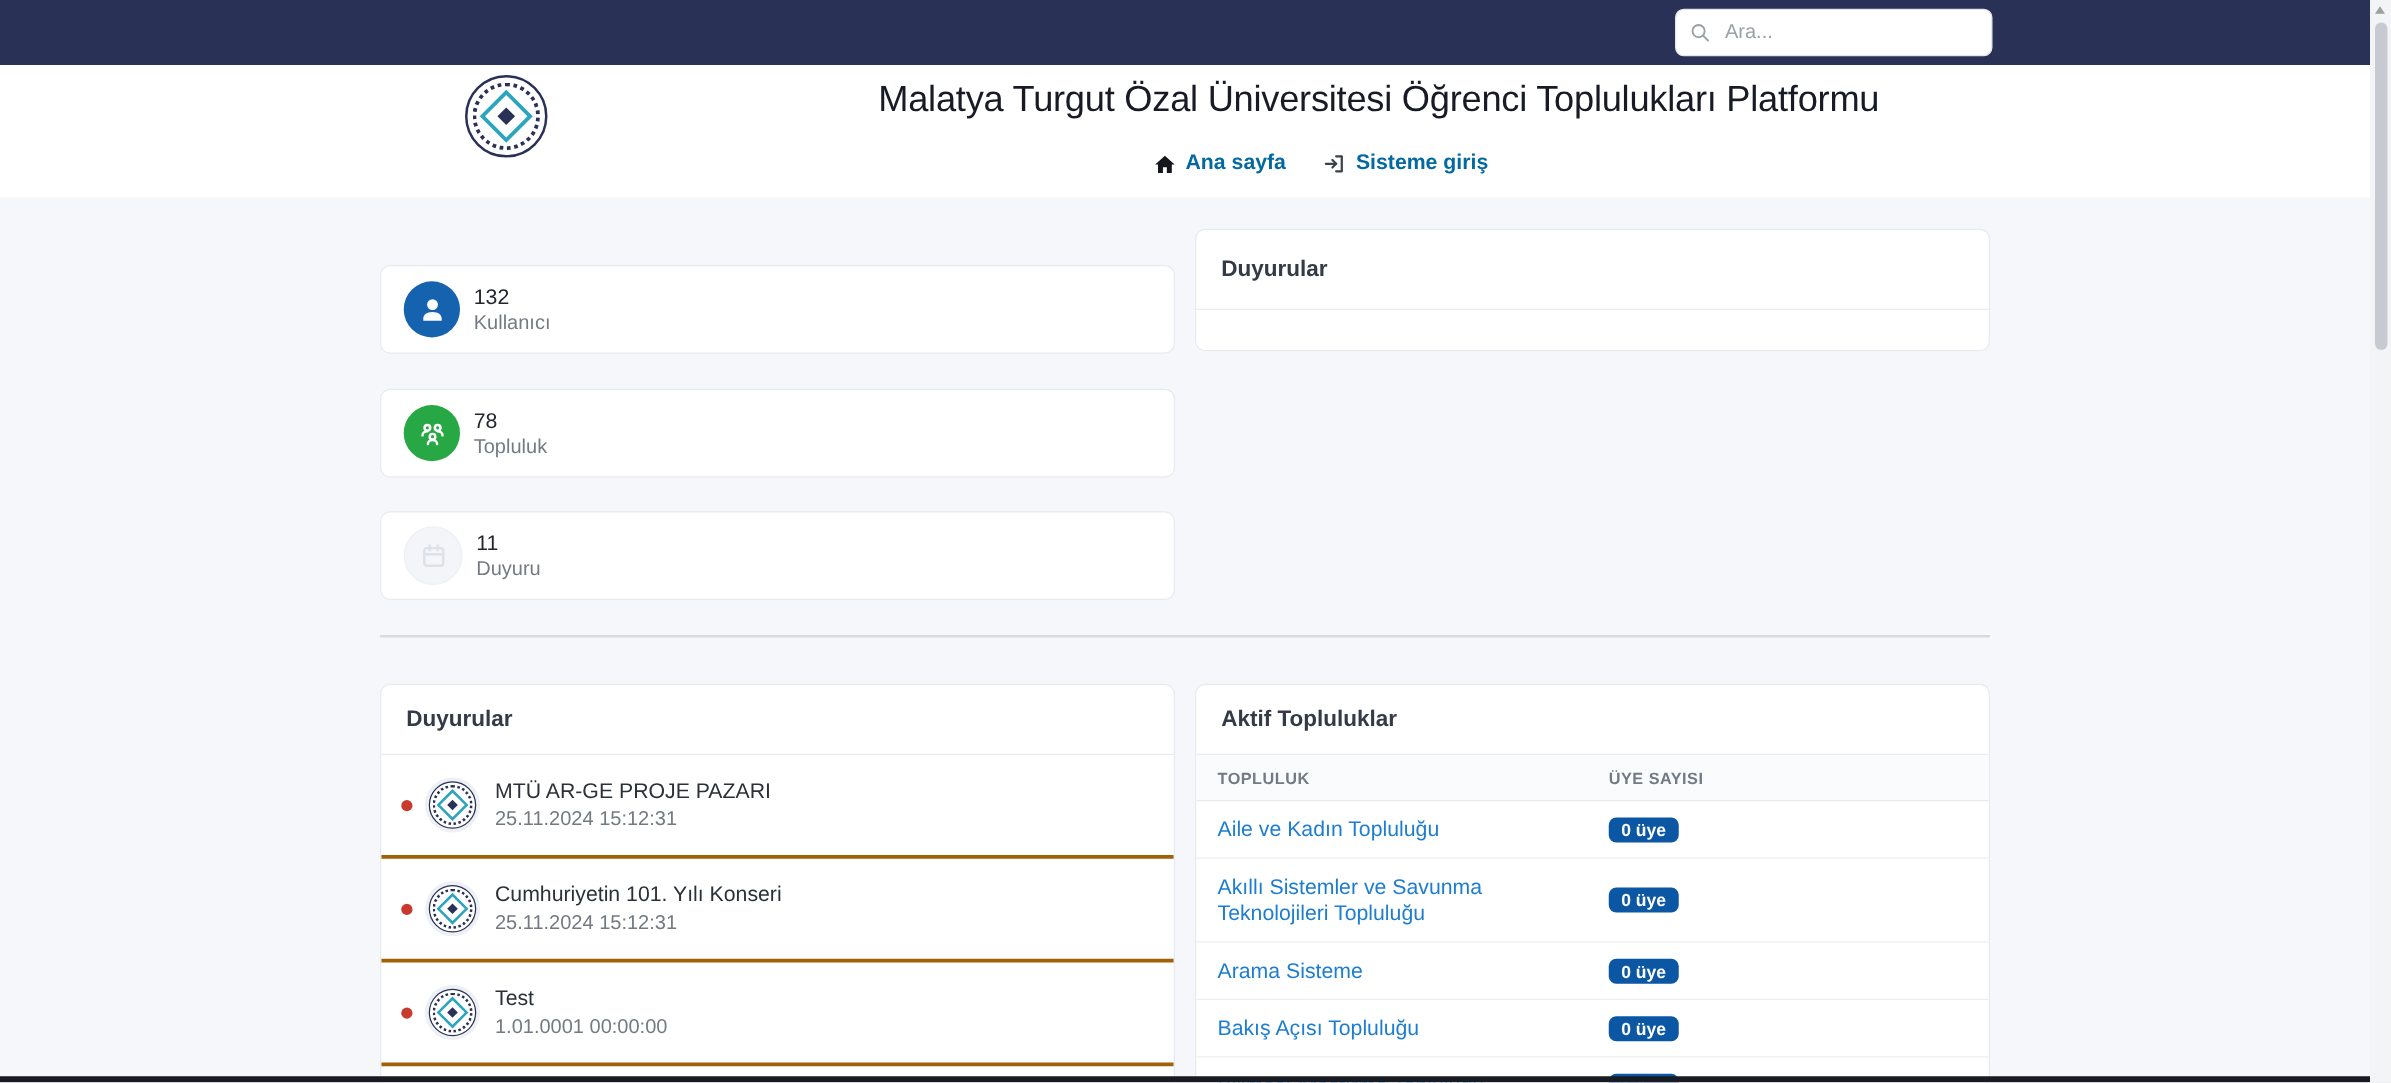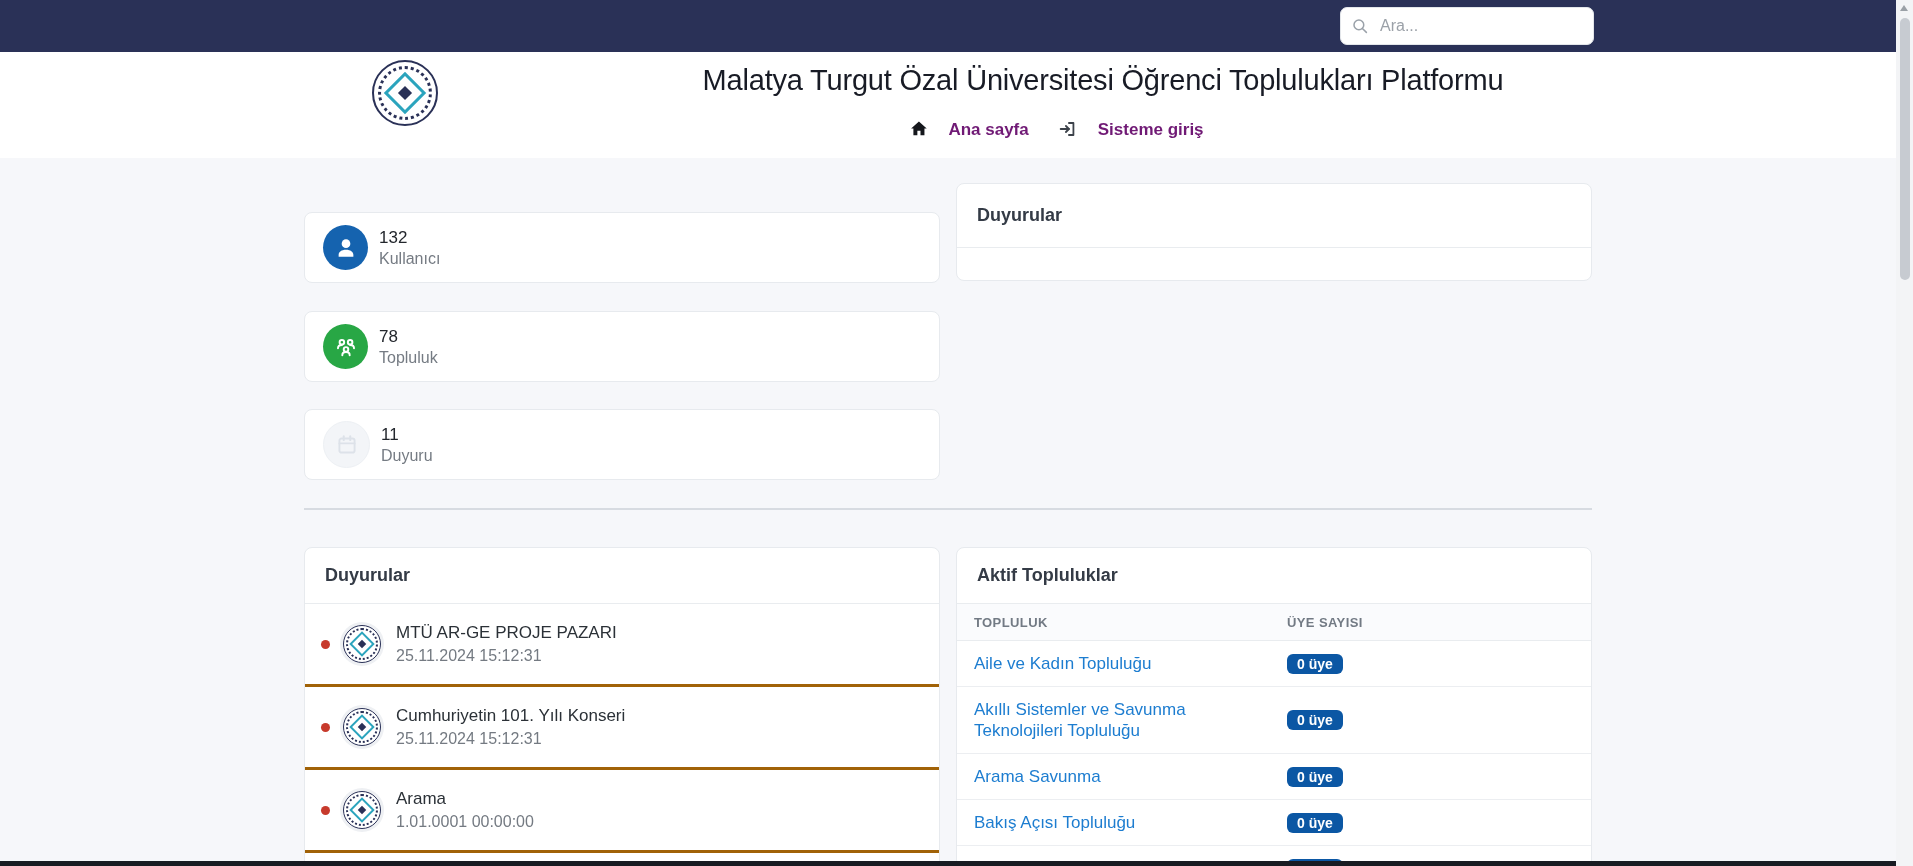--- a/index.html
+++ b/index.html
@@ -13,21 +13,21 @@
   .search svg{flex:0 0 auto;margin-right:9px;}
   .search input{border:0;outline:none;flex:1;font:16px "Liberation Sans",sans-serif;color:#333;background:transparent;}
   .search input::placeholder{color:#9ba1a8;}
 
   
   .header{position:absolute;left:0;top:52px;width:1896px;height:106px;background:#fff;}
   .logo{position:absolute;left:372px;top:8px;width:66px;height:66px;cursor:pointer;}
   .title{position:absolute;left:1103px;top:12px;transform:translateX(-50%);margin:0;white-space:nowrap;
          font-size:29px;font-weight:normal;color:#181b25;letter-spacing:-.2px;}
   .nav{position:absolute;left:1057px;top:68px;transform:translateX(-50%);display:flex;gap:30px;align-items:center;}
-  .nav-item{display:flex;align-items:flex-start;gap:21px;font-size:17px;font-weight:bold;color:#701a75;
+  .nav-item{display:flex;align-items:flex-end;gap:8px;font-size:17px;font-weight:bold;color:#0369a1;
             text-decoration:none;cursor:pointer;white-space:nowrap;}
 
   
   .seal{position:relative;border-radius:50%;background:#fff;display:block;}
   .seal .ring{position:absolute;border-radius:50%;}
   .seal .d1{position:absolute;top:50%;left:50%;transform:translate(-50%,-50%) rotate(45deg);background:#fff;}
   .seal .d2{position:absolute;top:50%;left:50%;transform:translate(-50%,-50%) rotate(45deg);background:#2a3157;}
   .seal-lg{width:66px;height:66px;border:2px solid #2a3157;box-sizing:border-box;}
   .seal-lg .ring{inset:4px;border:3px dotted #2a3157;}
   .seal-lg .d1{width:24px;height:24px;border:3px solid #2ba4bd;}
@@ -206,21 +206,21 @@
           </span>
         </div>
         <div class="ann-item">
           <span class="dot"></span>
           <span class="seal seal-sm ann-seal">
             <span class="ring"></span>
             <span class="d1"></span>
             <span class="d2"></span>
           </span>
           <span class="ann-text">
-            <span class="ann-title">Arama</span>
+            <span class="ann-title">Test</span>
             <span class="ann-date">1.01.0001 00:00:00</span>
           </span>
         </div>
     </div>
   </div>
 
   <div class="card panel-comm">
     <div class="panel-h2">Aktif Topluluklar</div>
     <div class="thead">
       <span class="th th1">TOPLULUK</span>
@@ -229,21 +229,21 @@
     <div>
       <div class="comm-row">
           <a class="comm-name">Aile ve Kadın Topluluğu</a>
           <span class="badge">0 üye</span>
         </div>
         <div class="comm-row">
           <a class="comm-name">Akıllı Sistemler ve Savunma Teknolojileri Topluluğu</a>
           <span class="badge">0 üye</span>
         </div>
         <div class="comm-row">
-          <a class="comm-name">Arama Savunma</a>
+          <a class="comm-name">Arama Sisteme</a>
           <span class="badge">0 üye</span>
         </div>
         <div class="comm-row">
           <a class="comm-name">Bakış Açısı Topluluğu</a>
           <span class="badge">0 üye</span>
         </div>
         <div class="comm-row">
           <a class="comm-name">Bilimsel Araştırma Topluluğu</a>
           <span class="badge">1 üye</span>
         </div>

